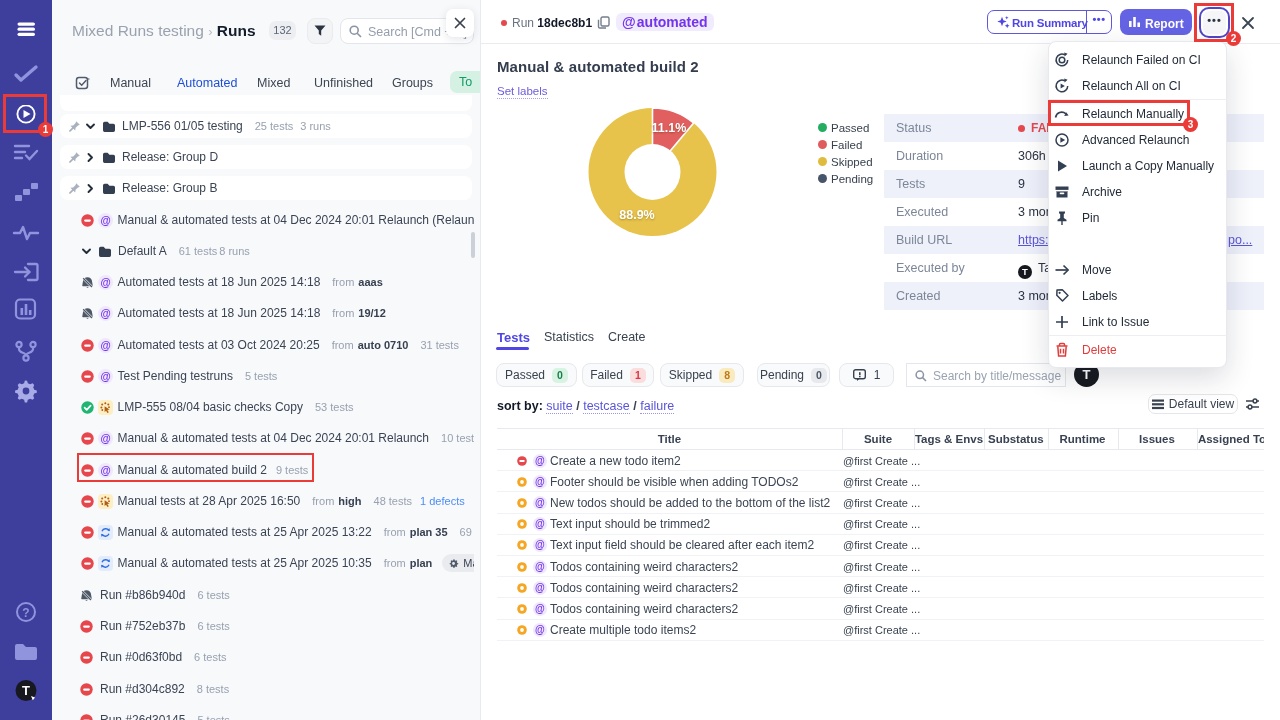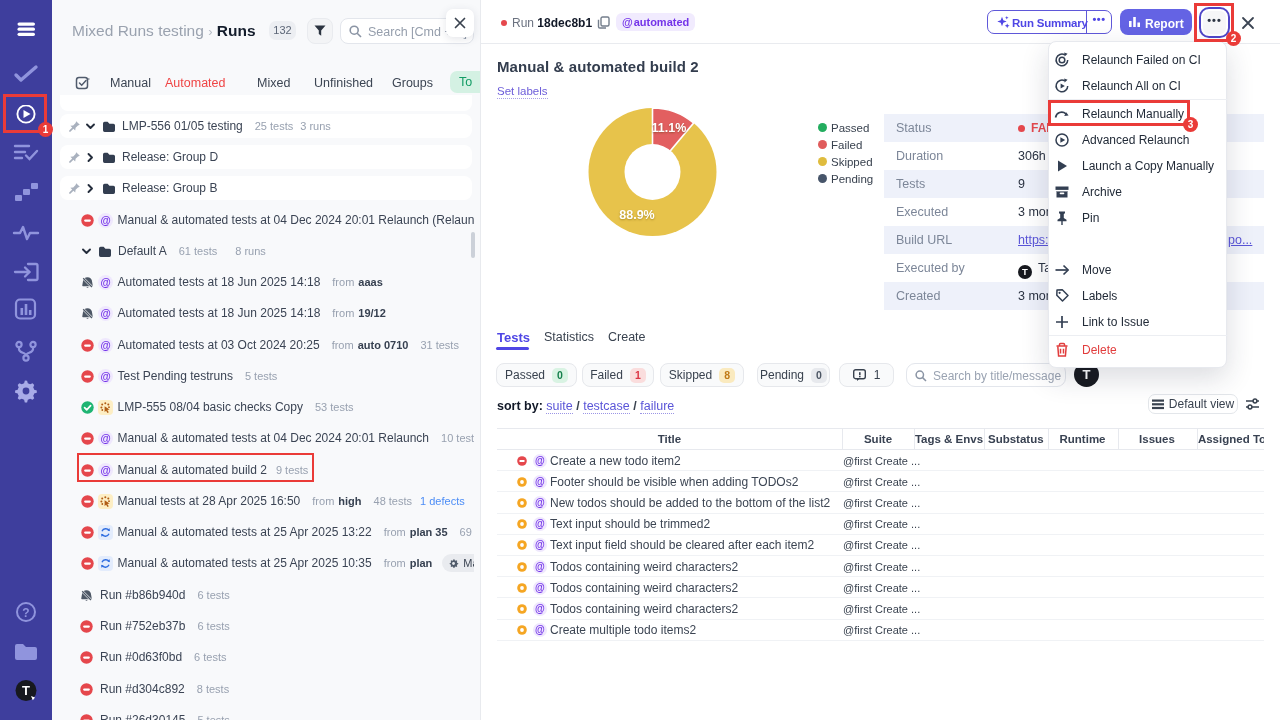--- a/index.html
+++ b/index.html
@@ -62,21 +62,21 @@
       </svg>
 
     <svg class="abs" style="left:23px; top:75px;" width="16" height="16">
         <g stroke="#505b6c" stroke-width="1.5" fill="none" stroke-linecap="round">
           <rect x="1.5" y="2.5" width="11" height="11" rx="2.5"></rect>
           <path d="M4.5 8 l2.2 2.2 L11 5.5"></path>
           <path d="M13.8 4 v0"></path>
         </g>
       </svg>
     <div class="abs nowrap" style="left:58px; top:76px; font-size:12.5px; color:#3c4553;">Manual</div>
-    <div class="abs nowrap" style="left:113px; top:76px; font-size:12.5px; color:#ef4444;">Automated</div>
+    <div class="abs nowrap" style="left:125px; top:76px; font-size:12.5px; color:#1d4ed8;">Automated</div>
     <div class="abs nowrap" style="left:205px; top:76px; font-size:12.5px; color:#3c4553;">Mixed</div>
     <div class="abs nowrap" style="left:262px; top:76px; font-size:12.5px; color:#3c4553;">Unfinished</div>
     <div class="abs nowrap" style="left:340px; top:76px; font-size:12.5px; color:#3c4553;">Groups</div>
     <div class="abs" style="left:398px; top:71px; width:30px; height:22px; background:#d4f1e3; border-radius:7px 0 0 7px; font-size:12.5px; color:#119c64; padding:4px 0 0 9px;">To</div>
 
     <div class="abs" style="left:8px; top:95px; width:412px; height:16px; background:#fff; border-radius:0 0 8px 8px;"></div>
 
     <div class="card" style="top:114px"></div>
     <div class="card" style="top:145px"></div>
     <div class="card" style="top:176px"></div>
@@ -150,21 +150,21 @@
           <svg width="13" height="13" style="flex:none">
             <path d="M3 4.5 L6.5 8 L10 4.5" stroke="#242d3c" stroke-width="1.9" fill="none" stroke-linecap="round" stroke-linejoin="round"></path>
           </svg>
           <span style="flex:none;width:5px"></span>
           <svg width="14" height="13" style="flex:none">
             <path d="M1 3.4 a1.6 1.6 0 0 1 1.6 -1.6 h3 l1.8 1.9 h4 a1.6 1.6 0 0 1 1.6 1.6 v5 a1.6 1.6 0 0 1 -1.6 1.6 h-8.8 a1.6 1.6 0 0 1 -1.6 -1.6 z" fill="#333e50"></path>
           </svg>
           <span style="flex:none;width:6px"></span>
           <span class="ttl nowrap" style="flex:none">Default A</span>
           <span class="sub nowrap" style="flex:none;margin-left:12px">61 tests</span>
-          <span class="sub nowrap" style="flex:none;margin-left:18px">8 runs</span>
+          <span class="sub nowrap" style="flex:none;margin-left:2px">8 runs</span>
         </div>
 <div class="row" style="top:268px">
           <span style="flex:none;width:29px"></span>
           <svg width="13" height="13" style="flex:none">
             <path d="M6.5 1.2 a4.6 4.6 0 0 1 4.6 4.6 l0.6 3.4 a0.8 0.8 0 0 1 -0.8 1 h-8.8 a0.8 0.8 0 0 1 -0.8 -1 l0.6 -3.4 a4.6 4.6 0 0 1 4.6 -4.6 z M5.4 11 h2.2 a1.2 1.2 0 0 1 -2.2 0 z" fill="#4d5765"></path>
             <path d="M1.8 1.8 L11.4 11.4" stroke="#f8f9fb" stroke-width="2.4"></path>
             <path d="M2.2 2.2 L11 11" stroke="#4d5765" stroke-width="1.3"></path>
           </svg>
           <span style="flex:none;width:3.5px"></span>
           <svg width="15" height="15" style="flex:none">
@@ -418,21 +418,21 @@
     <div class="abs" style="left:0;top:0;width:800px;height:44px;border-bottom:1px solid #e9ebef;"></div>
     <div class="abs" style="left:21px;top:20px;width:6px;height:6px;border-radius:50%;background:#e5484d;"></div>
     <div class="abs nowrap" style="left:32px;top:16px;font-size:12px;color:#6b7280;">Run <b style="color:#111827;">18dec8b1</b></div>
     <svg class="abs" style="left:117px;top:16px;" width="13" height="13">
         <g fill="none" stroke="#747e8c" stroke-width="1.4">
           <rect x="4" y="1" width="8" height="9" rx="1.5"></rect>
           <path d="M9 12 H2.8 A1.3 1.3 0 0 1 1.5 10.7 V3.8"></path>
         </g>
       </svg>
     <div class="abs" style="left:136px;top:13px;height:18px;background:#f1ebfe;border-radius:6px;display:flex;align-items:center;padding:0 6px;">
-      <span style="font-size:11px;font-weight:bold;color:#7434e9;">@ automated</span>
+      <span style="font-size:14px;font-weight:bold;color:#7434e9;">@ automated</span>
     </div>
 
     <div class="abs" style="left:507px;top:10px;width:125px;height:24px;border:1px solid #5f58d9;border-radius:7px;background:#fff;"></div>
     <div class="abs" style="left:606px;top:11px;width:1px;height:22px;background:#5f58d9;"></div>
     <svg class="abs" style="left:516px;top:15px;" width="15" height="15">
         <g fill="#4f46e5">
           <path d="M6 1.8 L7.3 5.2 L10.7 6.5 L7.3 7.8 L6 11.2 L4.7 7.8 L1.3 6.5 L4.7 5.2 Z"></path>
           <path d="M11.2 8.4 L11.9 10.1 L13.6 10.8 L11.9 11.5 L11.2 13.2 L10.5 11.5 L8.8 10.8 L10.5 10.1 Z"></path>
           <path d="M10.8 1 L11.3 2.3 L12.6 2.8 L11.3 3.3 L10.8 4.6 L10.3 3.3 L9 2.8 L10.3 2.3 Z"></path>
         </g>
@@ -533,21 +533,21 @@
     </div>
 <div class="abs" style="left:359px;top:363px;width:55px;height:24px;background:#f9fafb;border:1px solid #e6e8ec;border-radius:8px;display:flex;align-items:center;justify-content:center;">
       <svg width="13" height="12">
             <rect x="0.7" y="0.7" width="11.6" height="9" rx="2" fill="none" stroke="#39424f" stroke-width="1.4"></rect>
             <path d="M4 9.7 L4 12 L6.5 9.7" fill="#39424f"></path>
             <rect x="6" y="3.2" width="1.6" height="3" fill="#39424f"></rect>
             <rect x="6" y="6.9" width="1.6" height="1.4" fill="#39424f"></rect>
           </svg>
       <span style="font-size:12px;color:#39424f;margin-left:8px;">1</span>
     </div>
-    <div class="abs" style="left:426px;top:363px;width:160px;height:24px;background:#fff;border:1px solid #e3e6ec;border-radius:9px;overflow:hidden;">
+    <div class="abs" style="left:426px;top:363px;width:160px;height:24px;background:#fff;border:1px solid #e3e6ec;border-radius:0;overflow:hidden;">
       <svg width="12" height="12" style="position:absolute;left:8px;top:6px;">
             <circle cx="4.8" cy="4.8" r="3.7" fill="none" stroke="#8a94a4" stroke-width="1.5"></circle>
             <path d="M7.6 7.6 L11 11" stroke="#8a94a4" stroke-width="1.5"></path>
           </svg>
       <div class="nowrap" style="position:absolute;left:26px;top:5px;font-size:12px;color:#9aa3b2;">Search by title/message</div>
     </div>
     <div class="abs" style="left:594px;top:362px;width:25px;height:25px;border-radius:50%;background:#17191f;color:#fff;font-size:13px;font-weight:bold;text-align:center;line-height:25px;">T</div>
 </div>
 
     <div class="abs nowrap" style="left:17px;top:399px;font-size:12.5px;color:#111827;"><b>sort by:</b> <span style="color:#5a55d8;border-bottom:1px dotted #9b95e5;">suite</span> <b style="color:#39424f;">/</b> <span style="color:#5a55d8;border-bottom:1px dotted #9b95e5;">testcase</span> <b style="color:#39424f;">/</b> <span style="color:#5a55d8;border-bottom:1px dotted #9b95e5;">failure</span></div>

